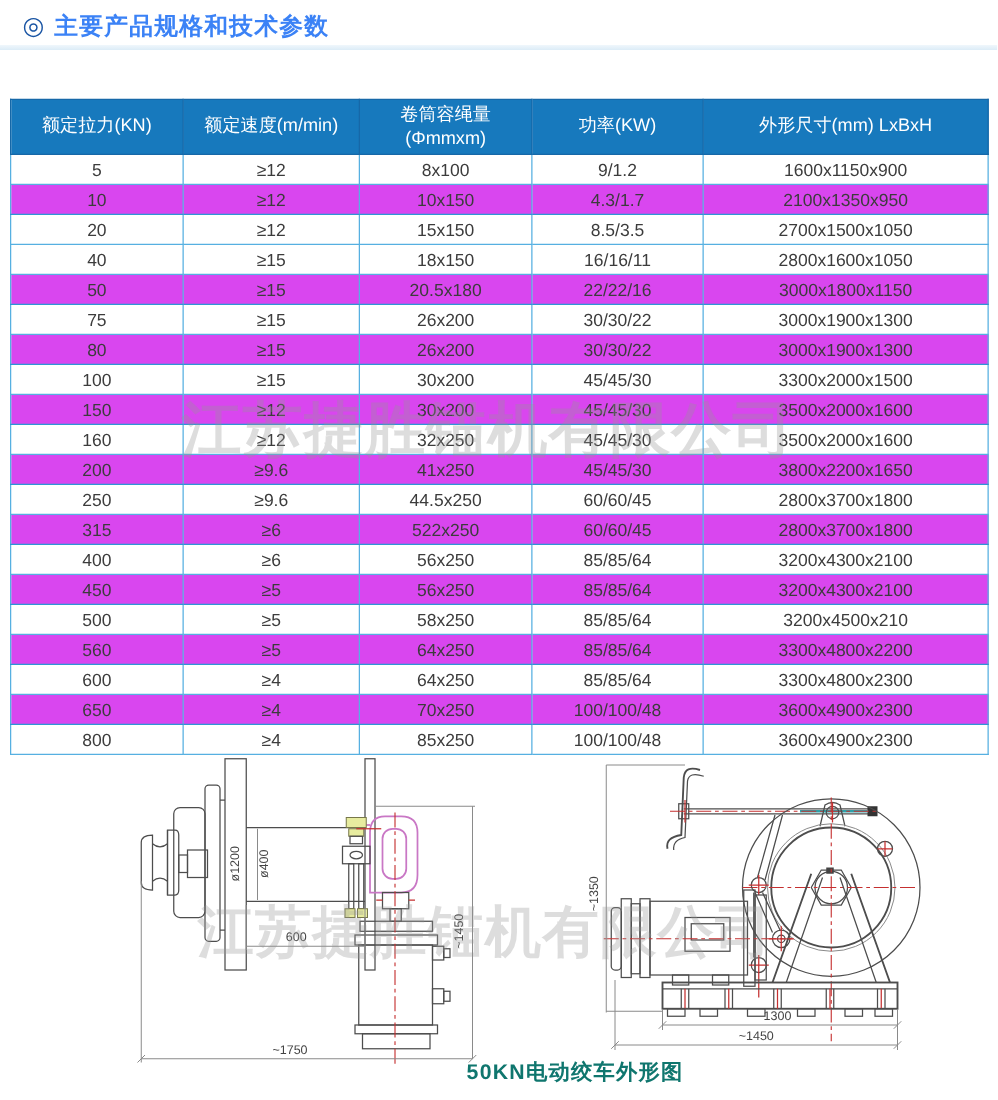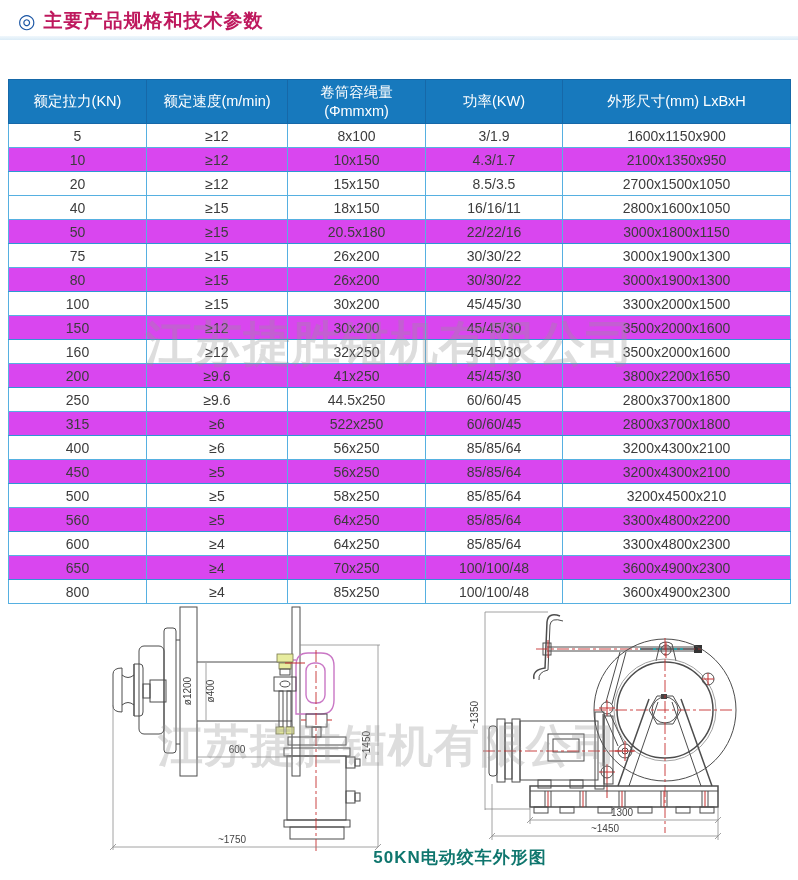--- a/index.html
+++ b/index.html
@@ -4,21 +4,21 @@
 <style>
   html,body{margin:0;padding:0;background:#ffffff;}
   .page{
     position:relative;width:798px;height:880px;overflow:hidden;
     background:#ffffff;
     font-family:"Liberation Sans","DejaVu Sans",sans-serif;
   }
   
   .title-row{position:absolute;left:18px;top:8px;display:flex;align-items:center;gap:8px;}
   .title-bullet{font-size:20px;color:#1a55a4;line-height:1;}
-  .title-text{font-size:19px;font-weight:bold;color:#be185d;letter-spacing:1px;}
+  .title-text{font-size:19px;font-weight:bold;color:#3b82f6;letter-spacing:1px;}
   .title-underline{position:absolute;left:0;top:36px;width:798px;height:4px;
     background:linear-gradient(#f0f7fc,#dcecf7);}
   
   table.spec{
     position:absolute;left:8px;top:44px;width:782px;
     border-collapse:collapse;table-layout:fixed;
     border:1px solid #2e97d4;
     margin-top:35px;
   }
   table.spec th{
@@ -84,21 +84,21 @@
 (Φmmxm)</th>
         <th>功率(KW)</th>
         <th>外形尺寸(mm)  LxBxH</th>
       </tr>
     </thead>
     <tbody>
         <tr>
       <td>5</td>
       <td>≥12</td>
       <td>8x100</td>
-      <td>3/1.9</td>
+      <td>9/1.2</td>
       <td>1600x1150x900</td>
     </tr>
         <tr class="alt">
       <td>10</td>
       <td>≥12</td>
       <td>10x150</td>
       <td>4.3/1.7</td>
       <td>2100x1350x950</td>
     </tr>
         <tr>

